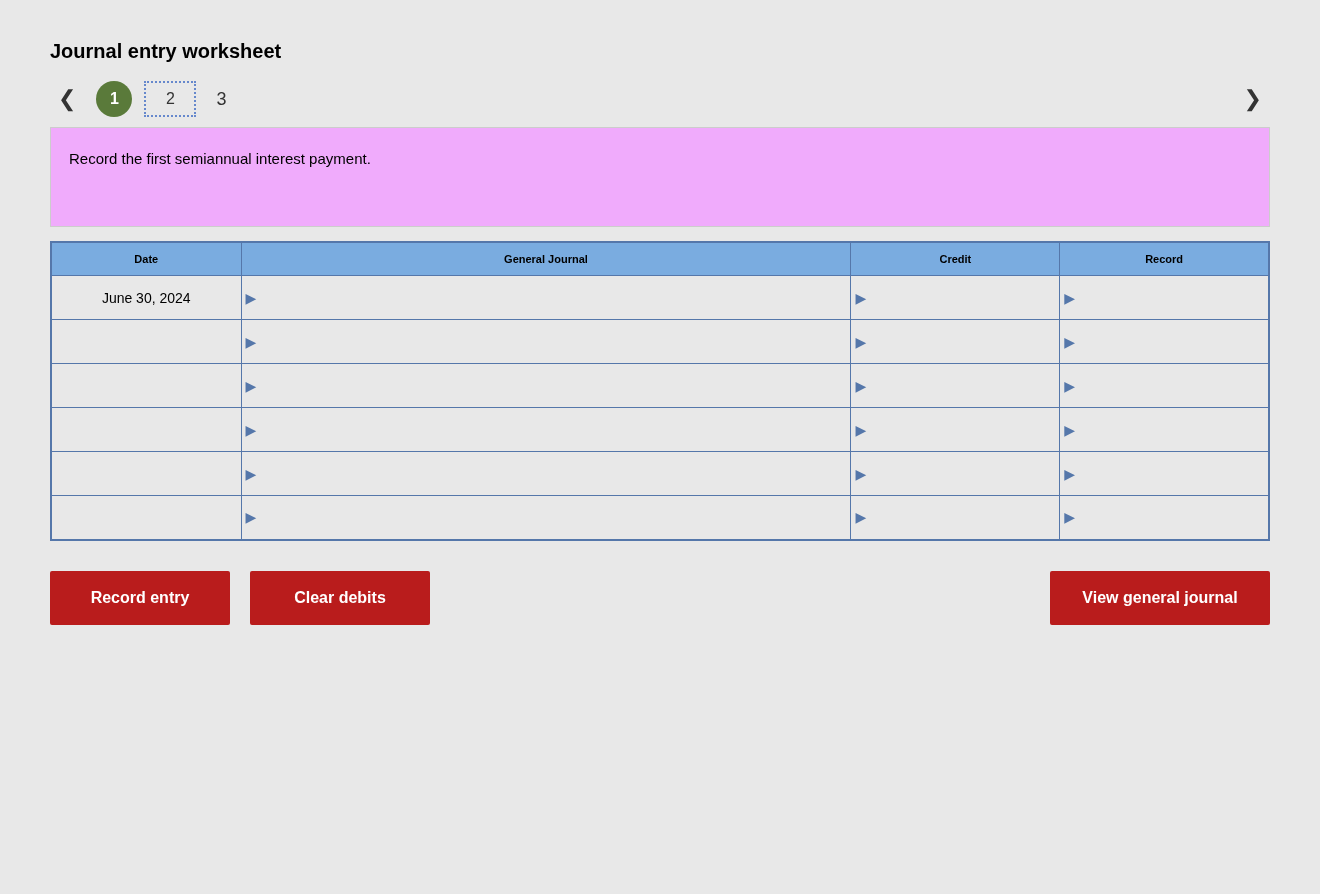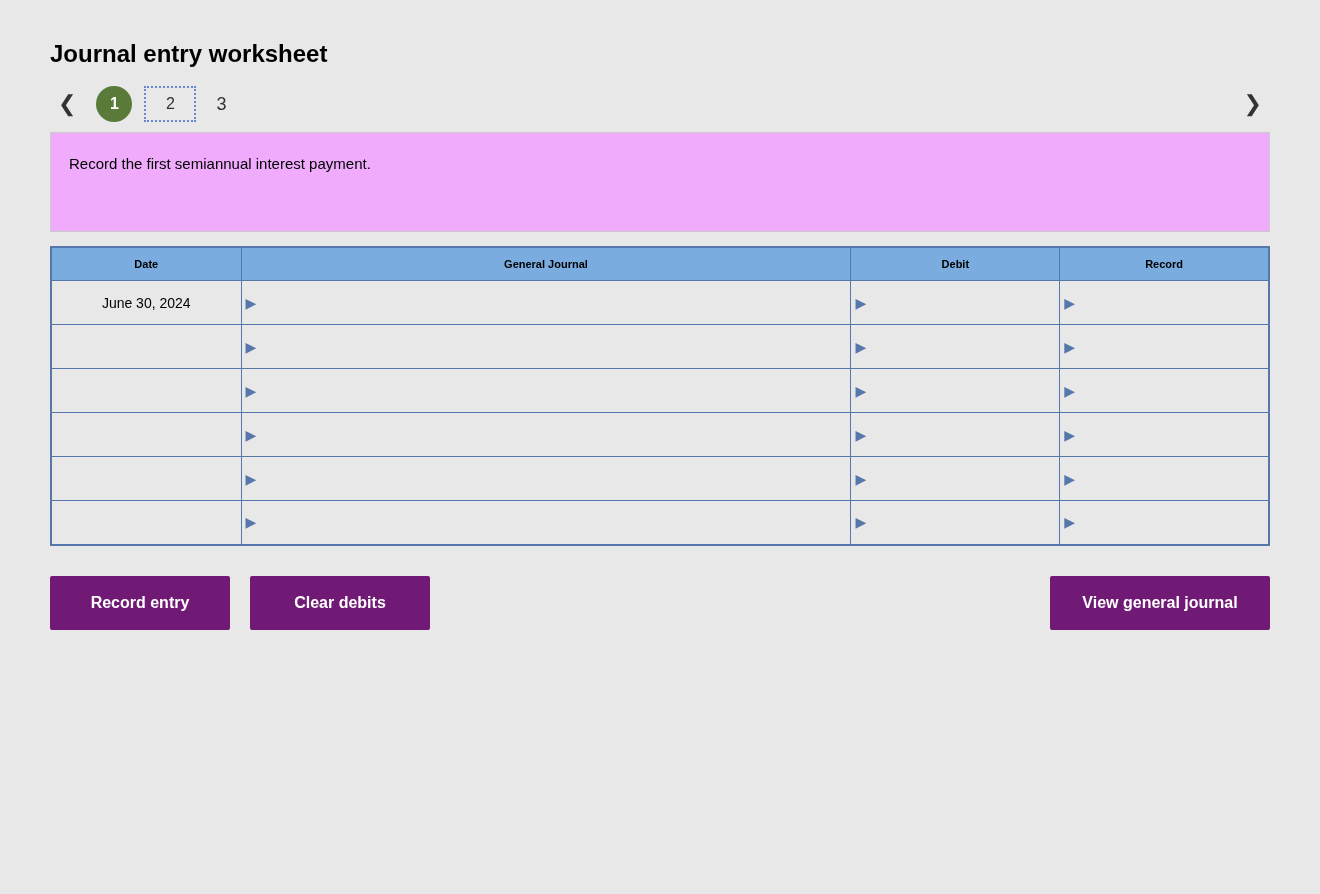--- a/index.html
+++ b/index.html
@@ -13,21 +13,21 @@
       align-items: flex-start;
       justify-content: center;
       padding: 20px;
     }
     .container {
       background: #e8e8e8;
       width: 1280px;
       padding: 20px 30px 30px 30px;
     }
     .page-title {
-      font-size: 24px;
+      font-size: 20px;
       font-weight: bold;
       margin-bottom: 18px;
     }
     .nav-row {
       display: flex;
       align-items: center;
       gap: 12px;
       margin-bottom: 10px;
     }
     .nav-arrow {
@@ -138,21 +138,21 @@
     }
     .col-date { width: 190px; }
     .col-debit { width: 130px; }
     .col-credit { width: 130px; }
     .buttons-row {
       display: flex;
       gap: 20px;
       align-items: center;
     }
     .btn {
-      background: #701a75;
+      background: #b91c1c;
       color: white;
       border: none;
       padding: 18px 30px;
       font-size: 16px;
       font-weight: bold;
       cursor: pointer;
       border-radius: 2px;
       min-width: 180px;
     }
     .btn-right {
@@ -182,21 +182,21 @@
   <div class="instruction-box">
     <span>Record the first semiannual interest payment.</span>
   </div>
 
 
   <table class="journal-table">
     <thead>
       <tr>
         <th class="col-date">Date</th>
         <th>General Journal</th>
-        <th class="col-debit">Debit</th>
+        <th class="col-debit">Credit</th>
         <th class="col-credit">Record</th>
       </tr>
     </thead>
     <tbody id="table-body">
     <tr>
           <td class="date-cell col-date">June 30, 2024</td>
           <td>
             <div class="cell-with-arrow">
               <span class="cell-arrow">▶</span>
               <input type="text" class="cell-input" style="">

